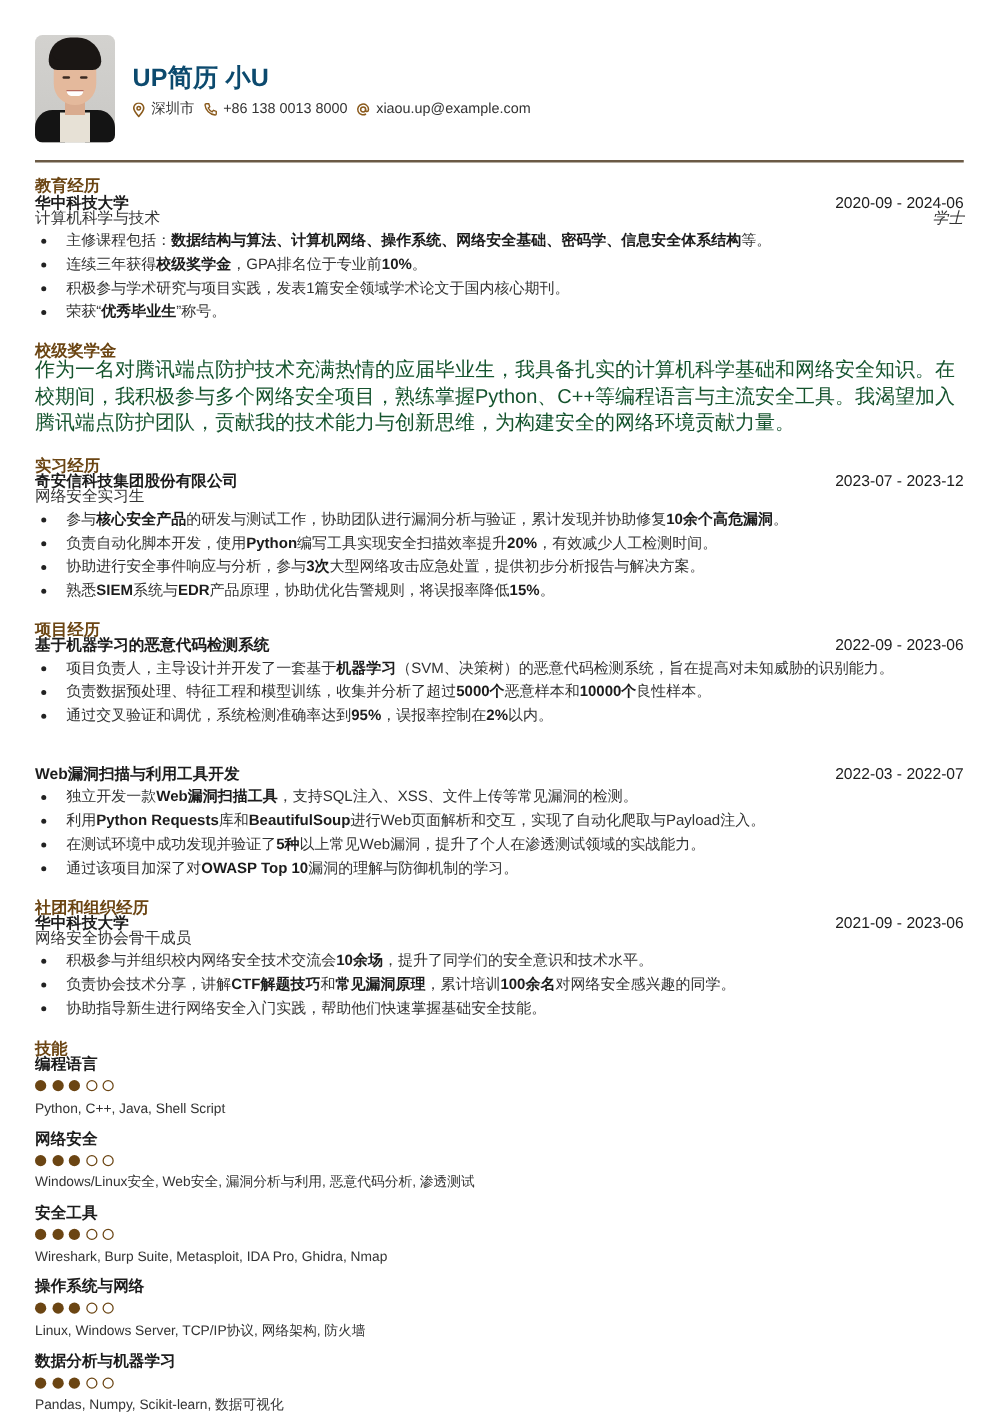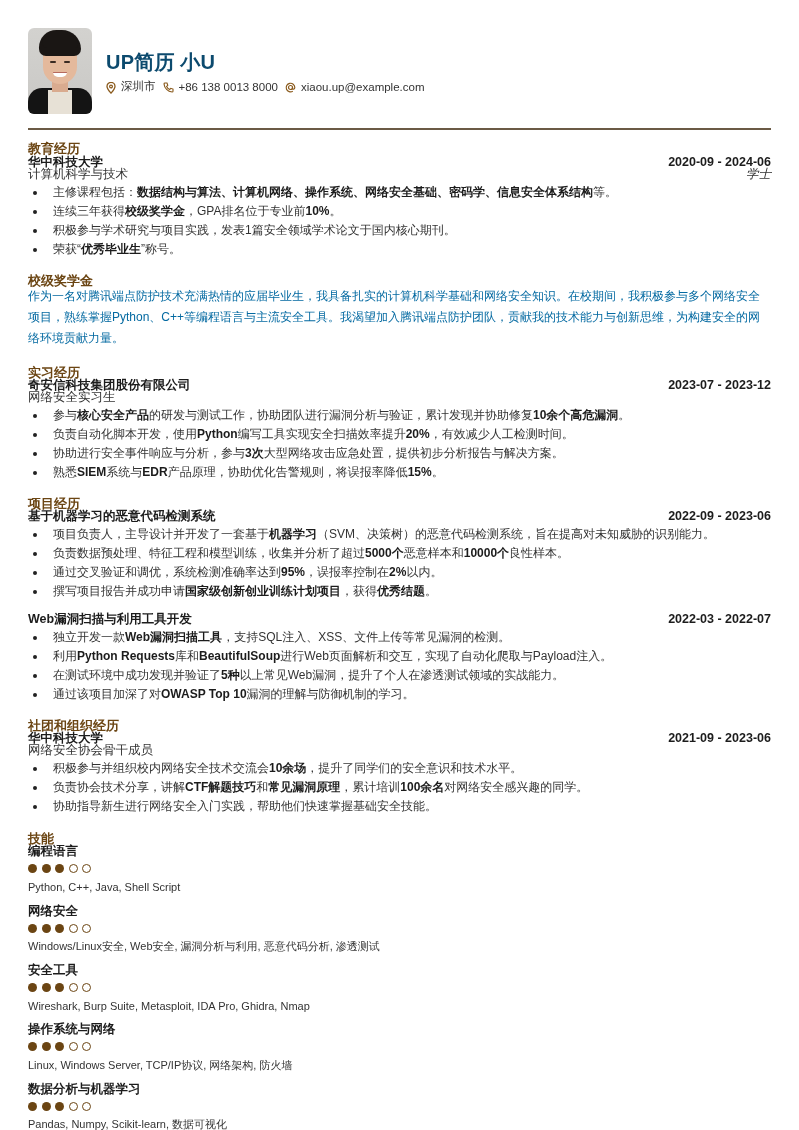--- a/index.html
+++ b/index.html
@@ -41,37 +41,37 @@
 
     .rule { position: absolute; left: 0; top: 128px; width: 743px; height: 1.5px; background: #6b5a45; }
 
     
     .section-title {
       position: absolute; left: 0;
       font-size: 13px; font-weight: 700; color: #6b4513; line-height: 14px;
     }
     .entry-title { position: absolute; left: 0; font-size: 12.5px; font-weight: 700; color: #1c1c1c; line-height: 14px; }
     .entry-sub { position: absolute; left: 0; font-size: 12.5px; color: #333; line-height: 14px; }
-    .entry-date { position: absolute; right: 0; font-size: 12.5px; font-weight: 700; color: #1c1c1c; line-height: 14px; text-align: right; }
+    .entry-date { position: absolute; right: 0; font-size: 12.5px; font-weight: 400; color: #1c1c1c; line-height: 14px; text-align: right; }
     .entry-degree { position: absolute; right: 0; font-size: 12.5px; color: #333; line-height: 14px; text-align: right; font-style: italic; }
 
     ul.bullets { position: absolute; left: 0; list-style: none; width: 743px; }
     ul.bullets li {
       position: relative; padding-left: 25px; font-size: 12px; color: #333;
       line-height: 19px; white-space: nowrap;
     }
     ul.bullets li::before {
       content: ""; position: absolute; left: 5px; top: 8px; width: 4px; height: 4px;
       border-radius: 50%; background: #222;
     }
     ul.bullets li b { font-weight: 700; color: #1c1c1c; }
 
     .summary {
       position: absolute; left: 0; top: 286px; width: 743px;
-      font-size: 12px; line-height: 21px; color: #0369a1;
+      font-size: 16px; line-height: 21px; color: #14532d;
     }
 
     .skill-name { position: absolute; left: 0; font-size: 12.5px; font-weight: 700; color: #1c1c1c; line-height: 14px; }
     .skill-dots { position: absolute; left: 0; display: flex; }
     .dot { width: 9px; height: 9px; border-radius: 50%; margin-right: 4.5px; }
     .dot.on { background: #6b4513; }
     .dot.off { border: 1.6px solid #6b4513; background: #fff; }
     .skill-desc { position: absolute; left: 0; font-size: 11px; color: #333; line-height: 13px; white-space: nowrap; }
   </style>
 </head>
@@ -145,21 +145,20 @@
     <li>熟悉<b>SIEM</b>系统与<b>EDR</b>产品原理，协助优化告警规则，将误报率降低<b>15%</b>。</li>
   </ul>
 
   <div class="section-title" style="top:497px">项目经历</div>
   <div class="entry-title" style="top:509px">基于机器学习的恶意代码检测系统</div>
   <div class="entry-date" style="top:509px">2022-09 - 2023-06</div>
   <ul class="bullets" style="top:525px">
     <li>项目负责人，主导设计并开发了一套基于<b>机器学习</b>（SVM、决策树）的恶意代码检测系统，旨在提高对未知威胁的识别能力。</li>
     <li>负责数据预处理、特征工程和模型训练，收集并分析了超过<b>5000个</b>恶意样本和<b>10000个</b>良性样本。</li>
     <li>通过交叉验证和调优，系统检测准确率达到<b>95%</b>，误报率控制在<b>2%</b>以内。</li>
-    <li>撰写项目报告并成功申请<b>国家级创新创业训练计划项目</b>，获得<b>优秀结题</b>。</li>
   </ul>
 
   <div class="entry-title" style="top:612px">Web漏洞扫描与利用工具开发</div>
   <div class="entry-date" style="top:612px">2022-03 - 2022-07</div>
   <ul class="bullets" style="top:628px">
     <li>独立开发一款<b>Web漏洞扫描工具</b>，支持SQL注入、XSS、文件上传等常见漏洞的检测。</li>
     <li>利用<b>Python Requests</b>库和<b>BeautifulSoup</b>进行Web页面解析和交互，实现了自动化爬取与Payload注入。</li>
     <li>在测试环境中成功发现并验证了<b>5种</b>以上常见Web漏洞，提升了个人在渗透测试领域的实战能力。</li>
     <li>通过该项目加深了对<b>OWASP Top 10</b>漏洞的理解与防御机制的学习。</li>
   </ul>

